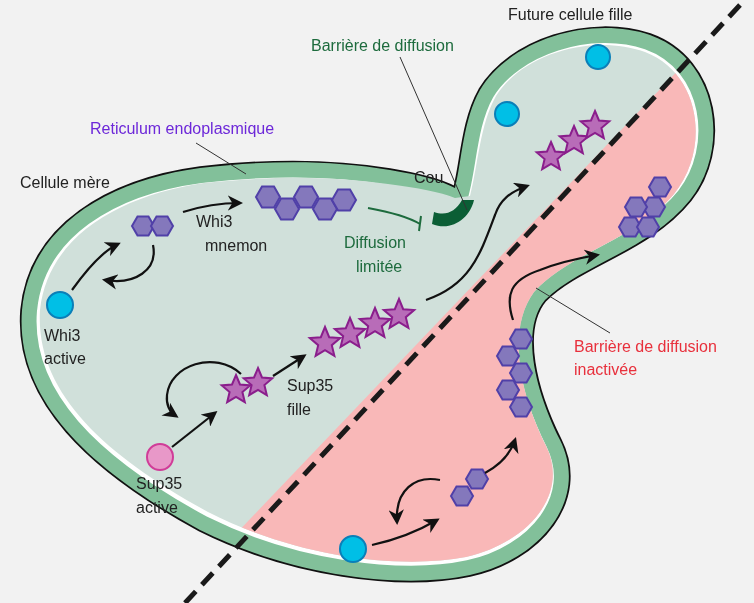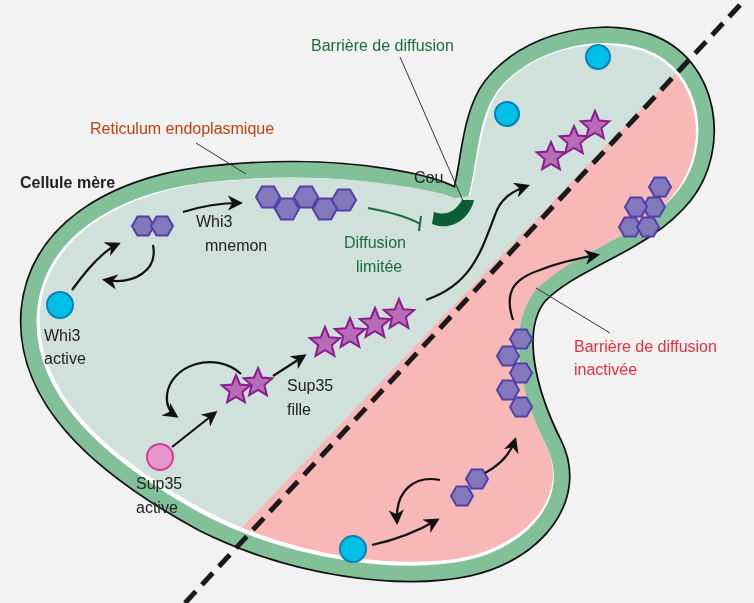--- a/index.html
+++ b/index.html
@@ -1,20 +1,20 @@
 <!DOCTYPE html>
 <html><head>
 <meta charset="utf-8">
 <style>
   html,body{margin:0;padding:0;background:#f2f2f2;}
   #stage{position:relative;width:754px;height:603px;overflow:hidden;background:#f2f2f2;font-family:"Liberation Sans",sans-serif;}
   svg{position:absolute;left:0;top:0;}
   .lbl{position:absolute;font-size:16px;line-height:19px;white-space:nowrap;color:#222;}
   .green{color:#1d6b3d;}
-  .light{color:#c2410c;}
+  .light{color:#6d28d9;}
   .red{color:#e8303c;}
 </style>
 </head>
 <body>
 
 <div id="stage">
 <svg width="754" height="603" viewBox="0 0 754 603">
   <defs>
     <clipPath id="cellclip">
       <path id="cellpathclip" d="M455,188 C440,180 420,175 390,170 C330,160 270,160 200,168 C110,180 30,225 22,310 C15,400 90,470 200,530 C290,575 400,590 470,575 C540,560 590,500 560,440 C535,390 520,330 545,300 C580,265 650,250 690,200 C730,150 720,60 650,35 C590,15 510,40 480,90 C463,120 462,160 455,188 Z"></path>
@@ -98,23 +98,24 @@
   <path d="M172,447 L215,413" fill="none" stroke="#111" stroke-width="2.2" marker-end="url(#arrow)"></path>
   <path d="M241,374 C215,350 170,365 167,395 C166,405 170,412 176,416" fill="none" stroke="#111" stroke-width="2.2" marker-end="url(#arrow)"></path>
   <path d="M273,376 L304,356" fill="none" stroke="#111" stroke-width="2.2" marker-end="url(#arrow)"></path>
   <path d="M426,300 C470,285 480,255 495,215 C500,200 510,192 527,186" fill="none" stroke="#111" stroke-width="2.2" marker-end="url(#arrow)"></path>
   <path d="M513,320 C505,295 510,280 540,270 C560,262 580,258 597,255" fill="none" stroke="#111" stroke-width="2.2" marker-end="url(#arrow)"></path>
   <path d="M372,545 C395,540 420,530 437,520" fill="none" stroke="#111" stroke-width="2.2" marker-end="url(#arrow)"></path>
   <path d="M440,480 C415,475 395,490 397,522" fill="none" stroke="#111" stroke-width="2.2" marker-end="url(#arrow)"></path>
   <path d="M485,473 C500,465 510,455 515,440" fill="none" stroke="#111" stroke-width="2.2" marker-end="url(#arrow)"></path>
 </svg>
 
+<div class="lbl" style="left:508px;top:5px;">Future cellule fille</div>
 <div class="lbl green" style="left:311px;top:36px;">Barrière de diffusion</div>
 <div class="lbl light" style="left:90px;top:119px;">Reticulum endoplasmique</div>
-<div class="lbl" style="left:20px;top:173px;font-weight:bold;">Cellule mère</div>
+<div class="lbl" style="left:20px;top:173px;">Cellule mère</div>
 <div class="lbl" style="left:414px;top:168px;text-align:center;">Cou</div>
 <div class="lbl" style="left:196px;top:212px;">Whi3</div>
 <div class="lbl" style="left:205px;top:236px;">mnemon</div>
 <div class="lbl green" style="left:344px;top:233px;">Diffusion</div>
 <div class="lbl green" style="left:356px;top:257px;text-align:right;">limitée</div>
 <div class="lbl" style="left:44px;top:326px;">Whi3</div>
 <div class="lbl" style="left:44px;top:349px;">active</div>
 <div class="lbl" style="left:287px;top:376px;">Sup35</div>
 <div class="lbl" style="left:287px;top:400px;">fille</div>
 <div class="lbl" style="left:136px;top:474px;">Sup35</div>

